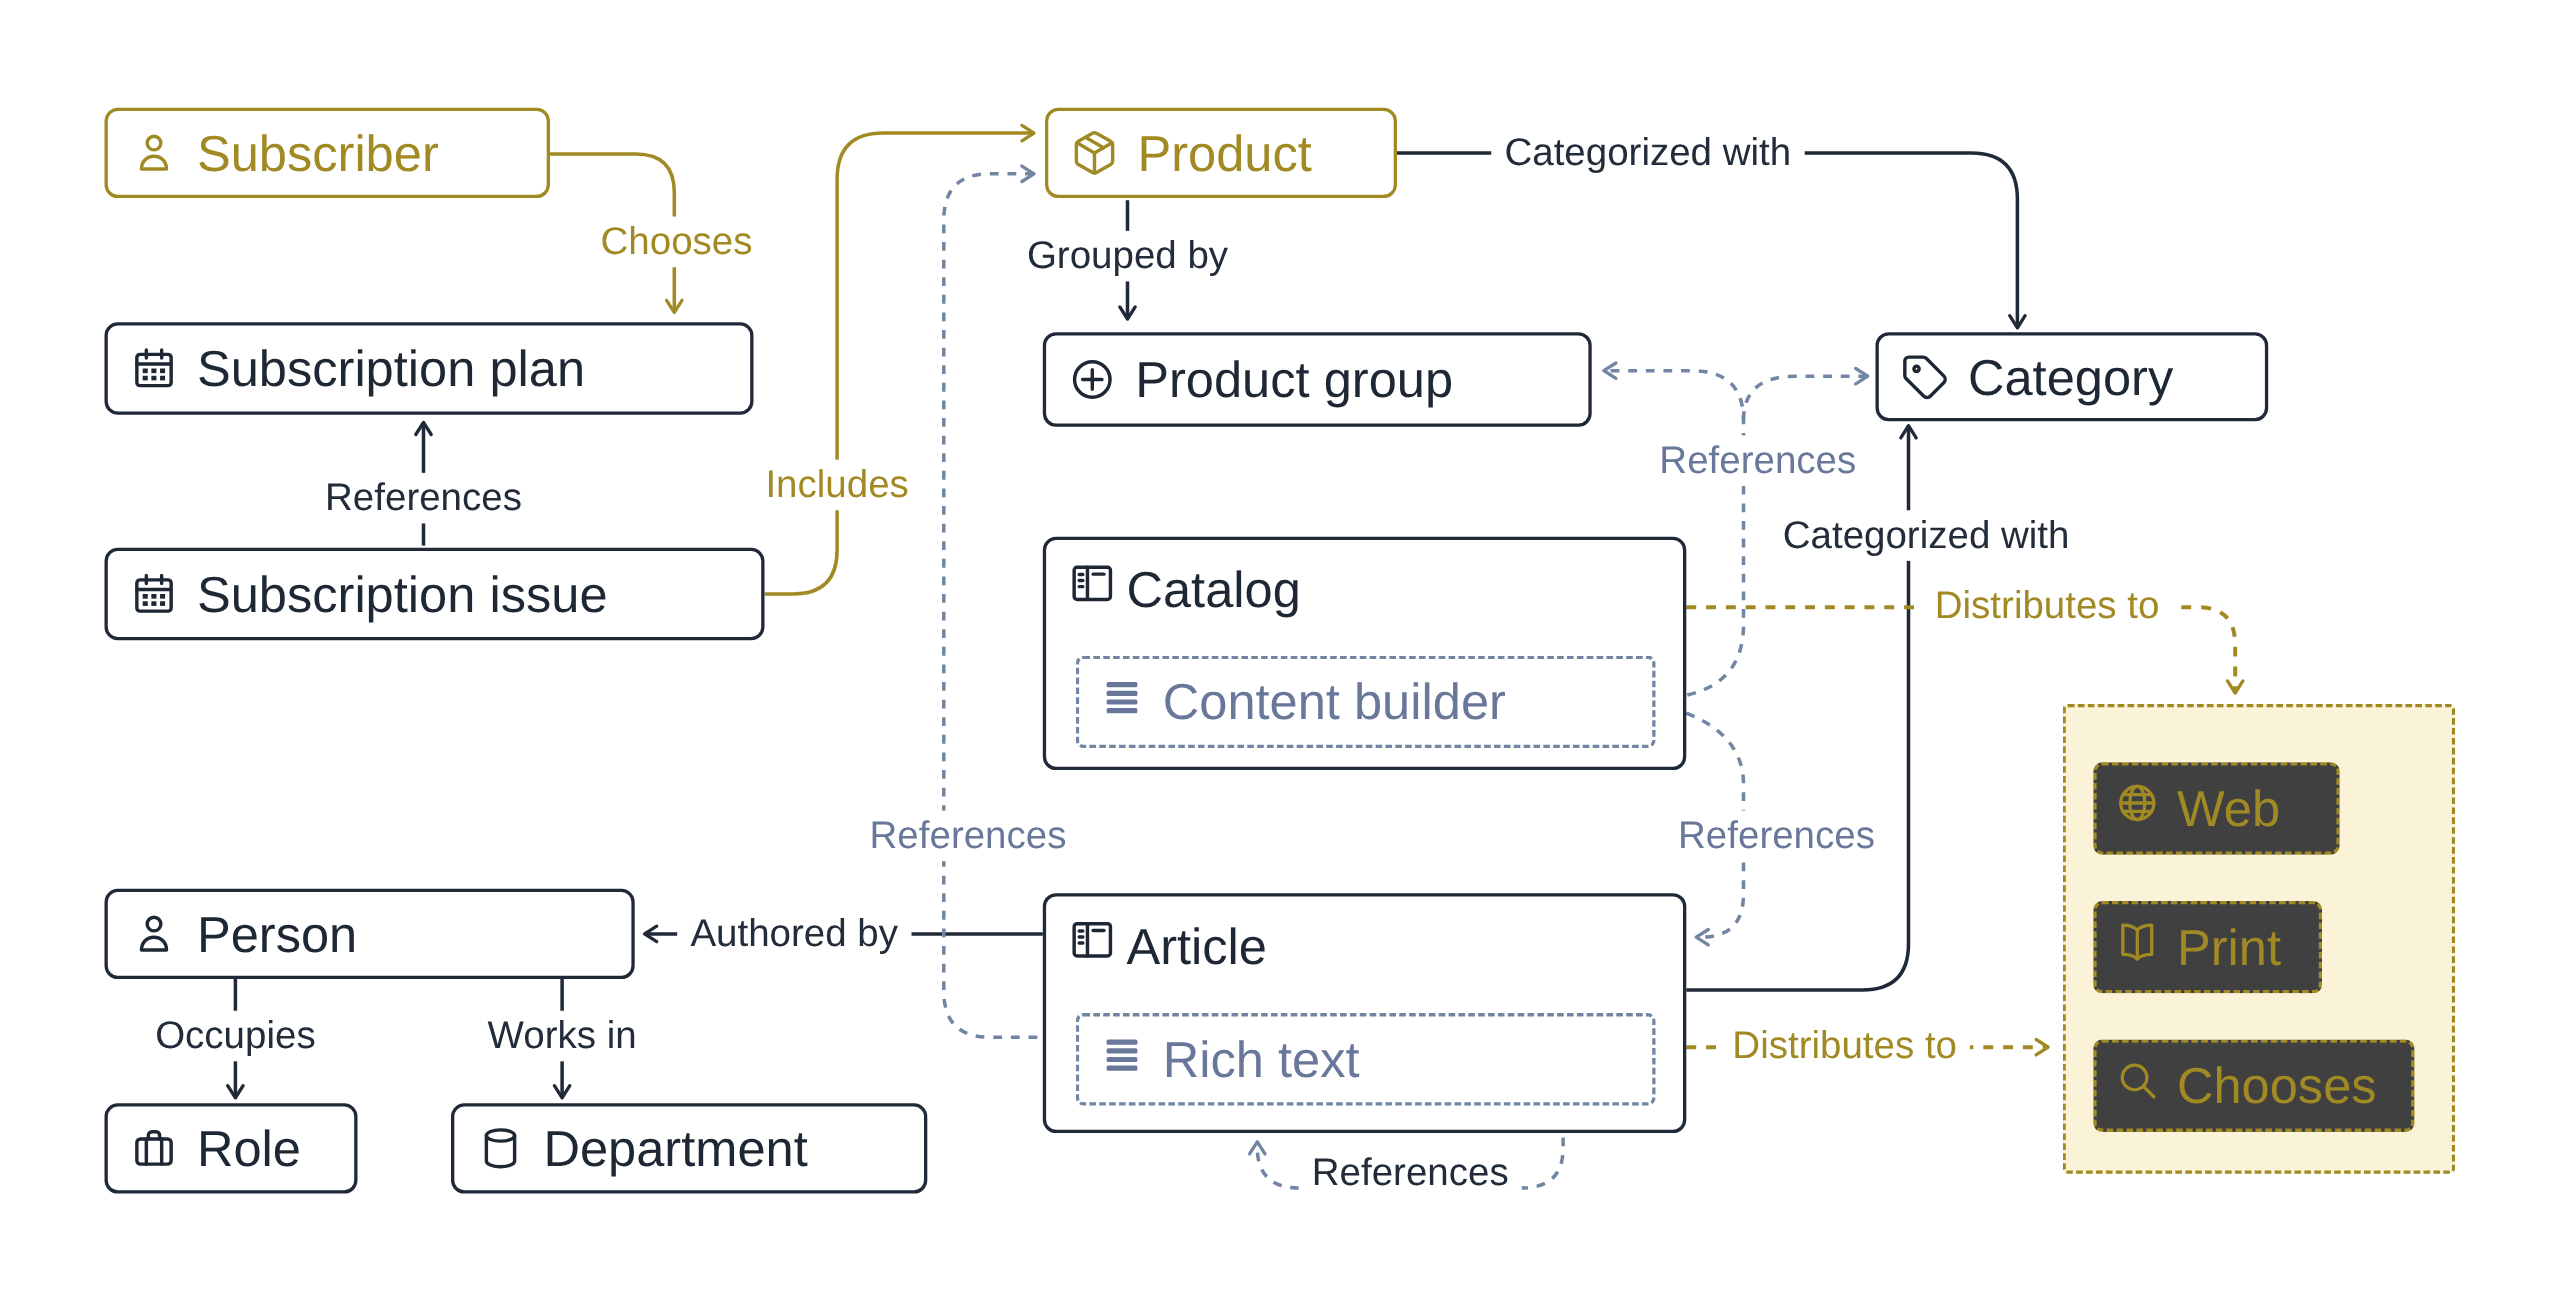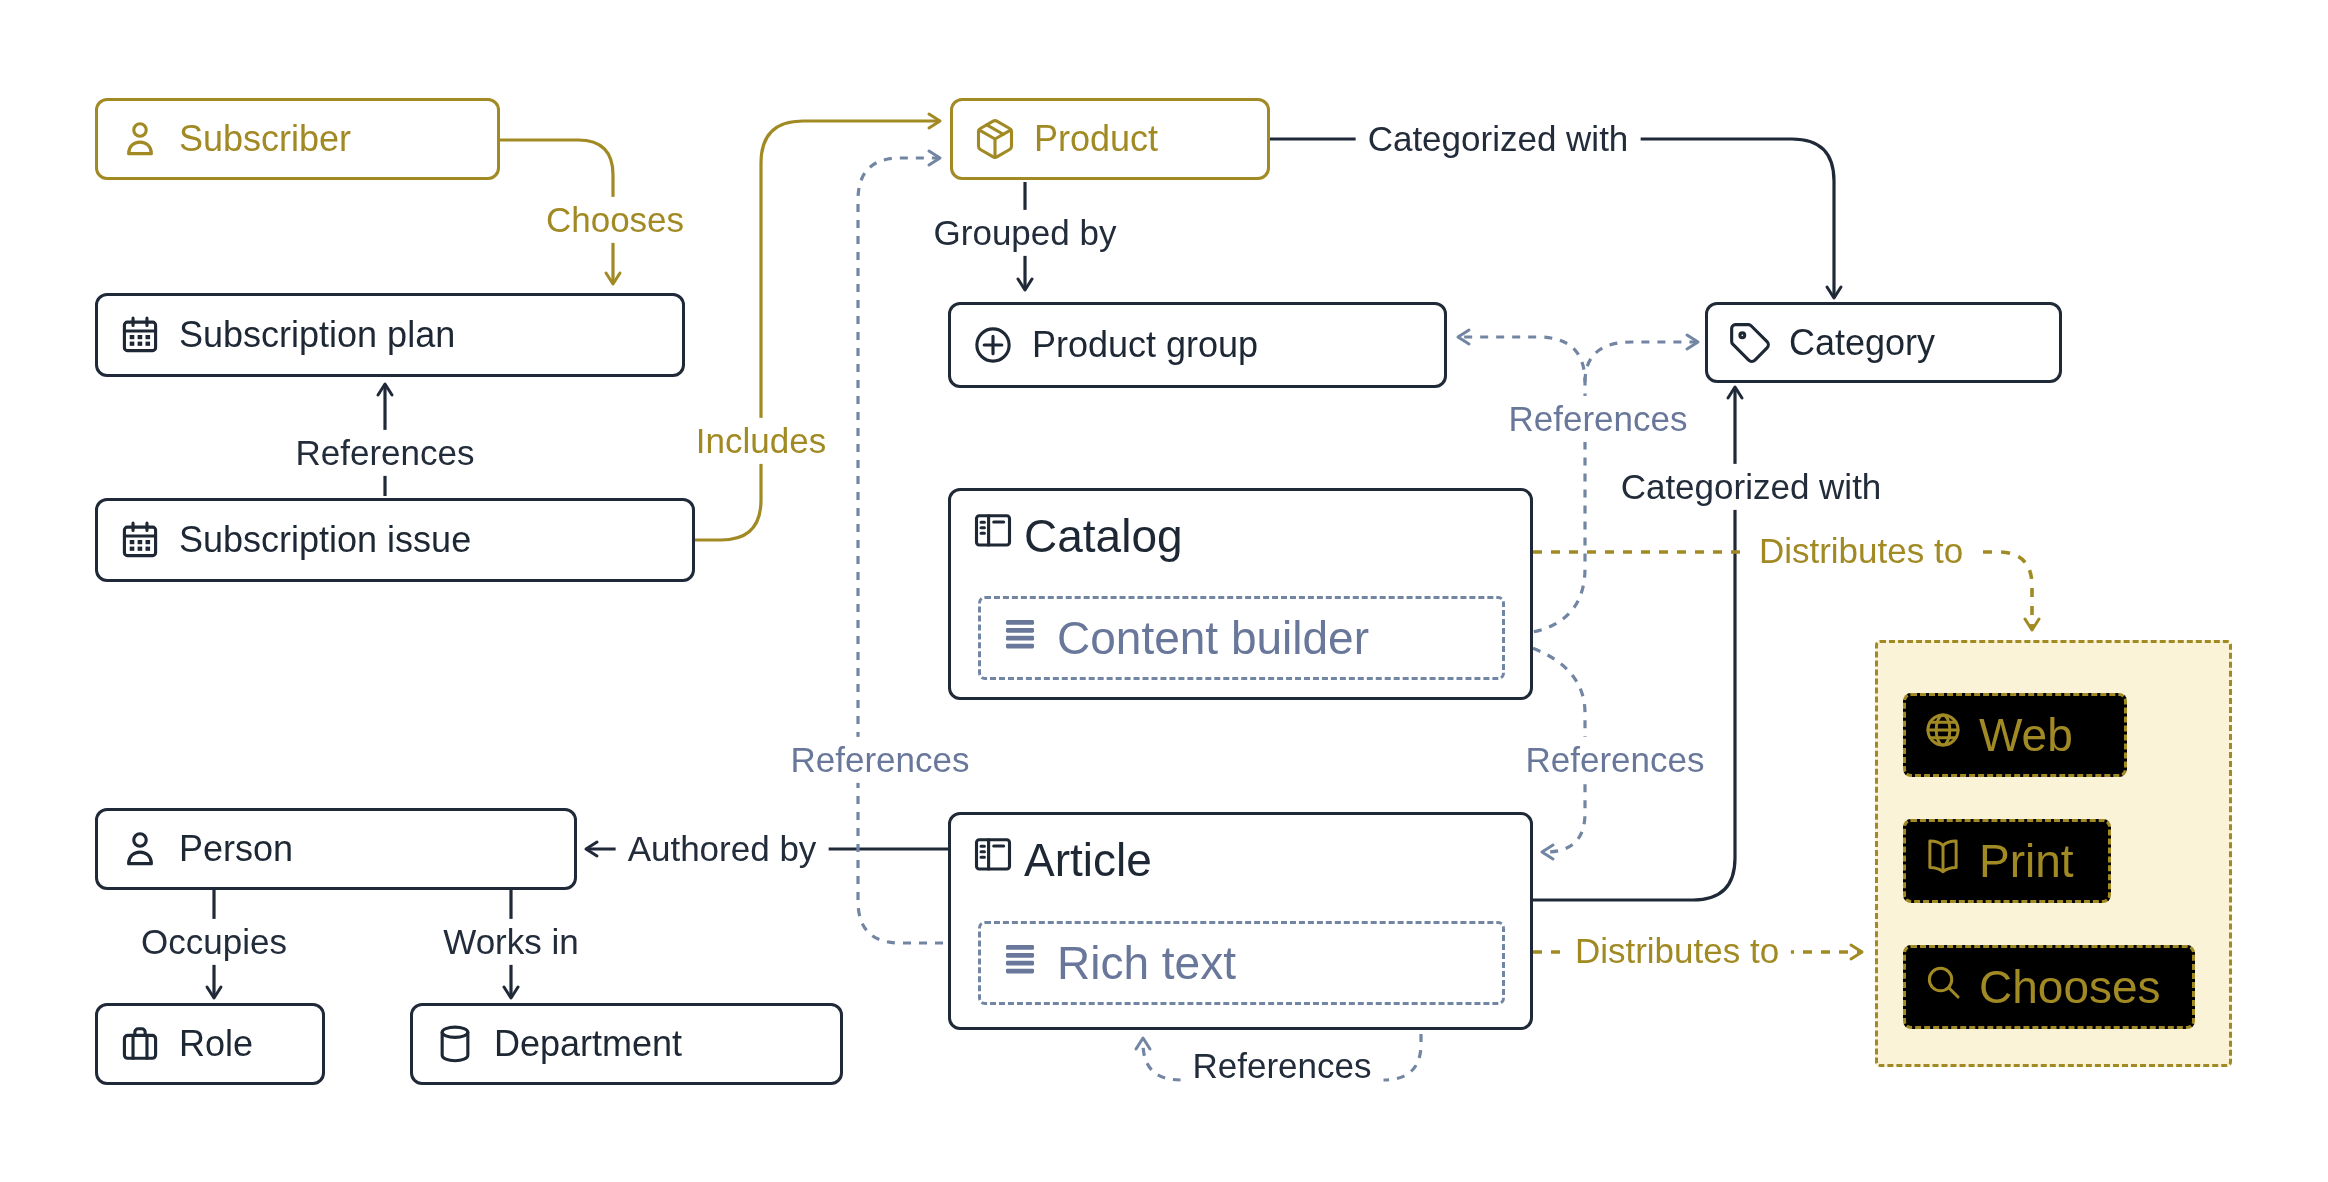--- a/index.html
+++ b/index.html
@@ -1,36 +1,36 @@
 <!DOCTYPE html>
 <html><head>
 <meta charset="utf-8">
 <style>
   html,body{margin:0;padding:0;background:#ffffff;}
   body{font-family:"Liberation Sans", sans-serif;}
   .canvas{position:relative;width:2328px;height:1182px;background:#ffffff;overflow:hidden;}
   .edges{position:absolute;left:0;top:0;pointer-events:none;}
 
   .node{position:absolute;box-sizing:border-box;display:flex;align-items:center;gap:17px;
-        padding-left:20px;border-radius:12px;background:#ffffff;font-size:36px;}
+        padding-left:20px;border-radius:12px;background:#ffffff;font-size:46px;}
   .node.dark{border:3.5px solid #202938;color:#1e2734;}
   .node.gold{border:3.5px solid #a18a24;color:#a18a24;}
   .node .icon{flex:0 0 auto;display:flex;align-items:center;}
   .node .icon svg{display:block;}
   .nlabel{white-space:nowrap;}
 
   .node-tall{position:absolute;box-sizing:border-box;border:3.5px solid #202938;border-radius:12px;
              background:#ffffff;color:#1e2734;font-size:46px;}
   .trow{display:flex;align-items:flex-end;gap:9px;margin:17px 0 0 20px;}
   .inner{position:absolute;box-sizing:border-box;display:flex;align-items:center;gap:16px;
          padding-left:18px;border:3px dashed #7285a3;border-radius:7px;color:#69789a;font-size:46px;background:#ffffff;}
 
   .panel{position:absolute;box-sizing:border-box;background:#faf3d8;border:3.5px dashed #a18a24;border-radius:5px;}
   .pbox{position:absolute;box-sizing:border-box;display:flex;align-items:center;gap:15px;
-        padding-left:16px;background:#000000;border:3.5px dashed #a18a24;border-radius:8px;
+        padding-left:16px;background:#404040;border:3.5px dashed #a18a24;border-radius:8px;
         color:#a18a24;font-size:46px;}
 
   .elabel{position:absolute;transform:translate(-50%,-50%);background:#ffffff;
           padding:3px 12px;font-size:35px;white-space:nowrap;line-height:1.15;}
   .elabel.gold{color:#a18a24;}
   .elabel.dark{color:#232c3a;}
   .elabel.slate{color:#69789a;}
 </style>
 </head>
 <body>

